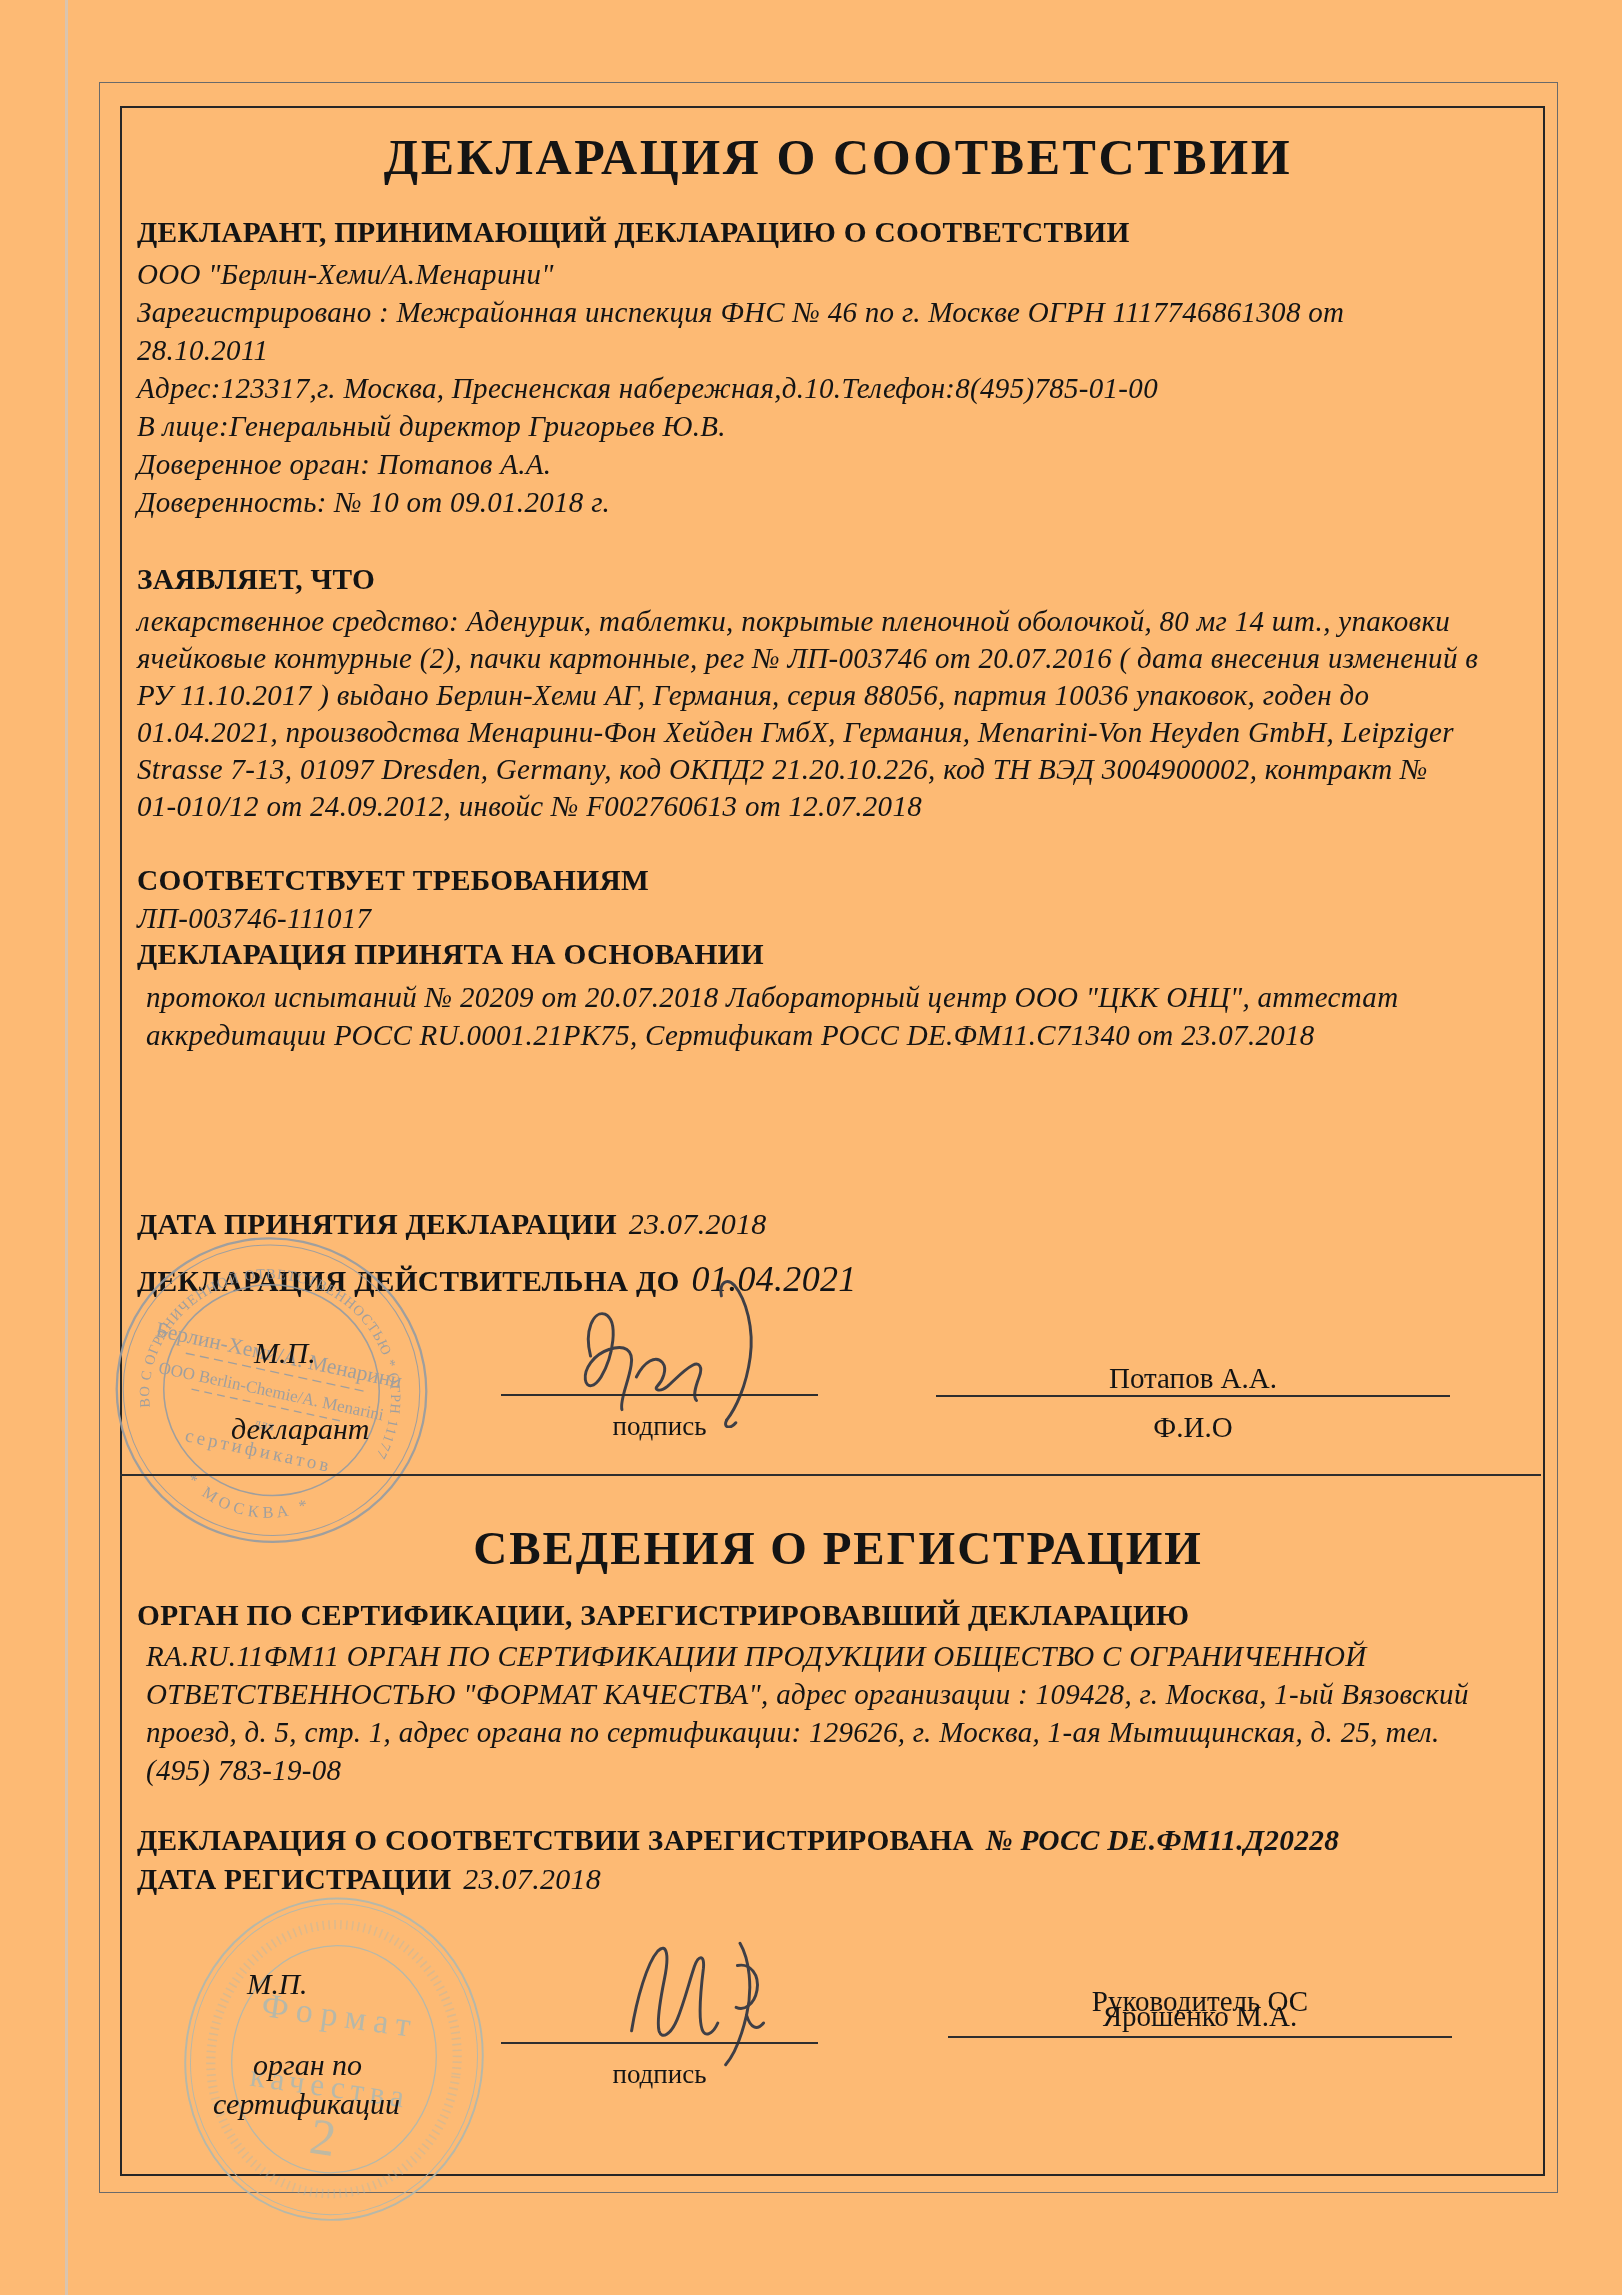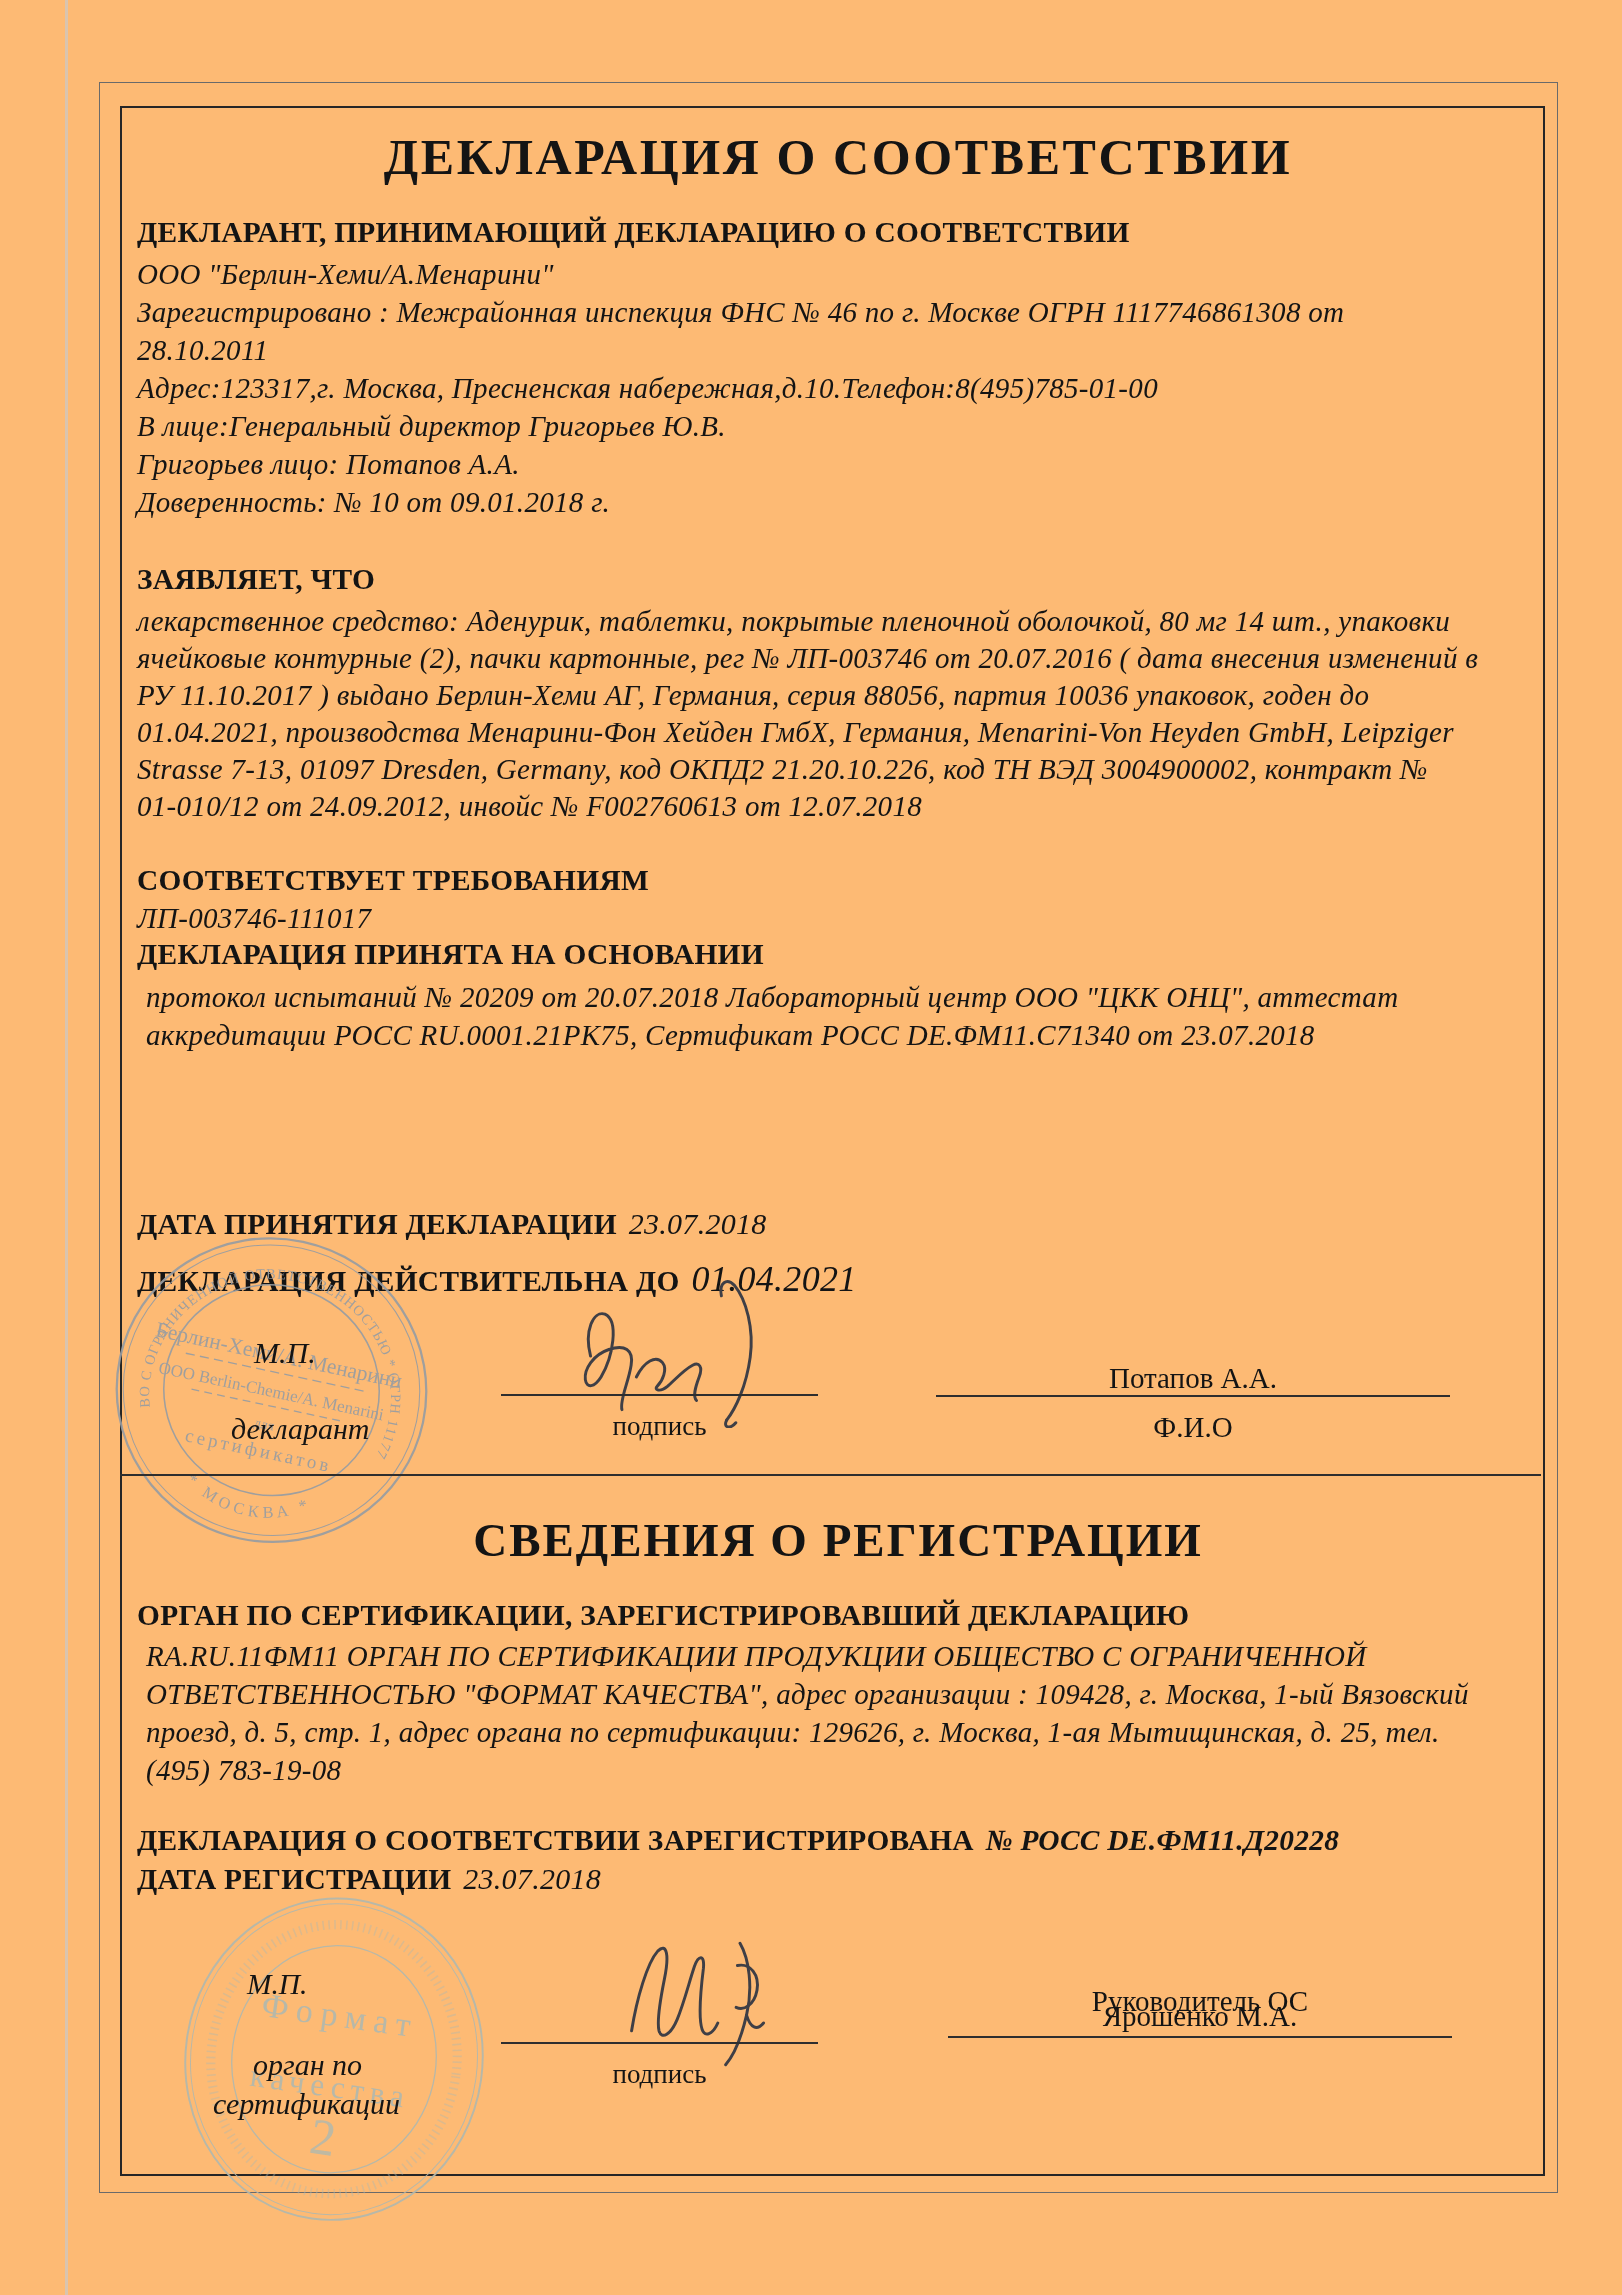--- a/index.html
+++ b/index.html
@@ -2,21 +2,21 @@
 <html style="font-size:10.5px"><head>
 <meta charset="utf-8">
 <style>
   html,body{margin:0;padding:0;background:#ffffff;}
   .page{position:relative;width:1622px;height:2295px;background:#fdba74;overflow:hidden;
         font-family:"Liberation Serif","DejaVu Serif",serif;color:#141414;}
   .abs{position:absolute;}
   .heading{font-weight:bold;font-size:29.4px;letter-spacing:0.3px;white-space:nowrap;}
   .bodyit{font-style:italic;font-size:29px;letter-spacing:0.3px;white-space:nowrap;}
   .title{font-weight:bold;font-size:50px;letter-spacing:2.6px;text-align:center;white-space:nowrap;}
-  .title2{font-weight:bold;font-size:47px;letter-spacing:2px;text-align:center;white-space:nowrap;}
+  .title2{font-weight:bold;font-size:47px;letter-spacing:2px;text-align:center;white-space:nowrap;margin-top:8px;}
   .lines{line-height:38px;}
   .lines2{line-height:37px;}
   .lines3{line-height:38px;margin-left:9px;}
   .hline{height:0;border-top:2.6px solid #2e2e2e;}
   .caption{font-size:27px;text-align:center;}
   .cap2{font-size:29px;text-align:center;white-space:nowrap;}
   .mp{font-style:italic;font-size:30px;white-space:nowrap;}
   .frame-outer{border:1.3px solid #6a6a6a;}
   .frame-inner{border:2px solid #262626;}
   .scan-edge{background:#c9c9c9;opacity:.7;}
@@ -34,21 +34,21 @@
 
   <div class="abs title" style="left:151px;top:128px;width:1374px;">ДЕКЛАРАЦИЯ О СООТВЕТСТВИИ</div>
 
   <div class="abs heading" style="left:137px;top:216px;">ДЕКЛАРАНТ, ПРИНИМАЮЩИЙ ДЕКЛАРАЦИЮ О СООТВЕТСТВИИ</div>
   <div class="abs lines" style="left:137px;top:255px;">
     <div class="bodyit">ООО "Берлин-Хеми/А.Менарини"</div>
     <div class="bodyit">Зарегистрировано : Межрайонная инспекция ФНС № 46 по г. Москве ОГРН 1117746861308 от</div>
     <div class="bodyit">28.10.2011</div>
     <div class="bodyit">Адрес:123317,г. Москва, Пресненская набережная,д.10.Телефон:8(495)785-01-00</div>
     <div class="bodyit">В лице:Генеральный директор Григорьев Ю.В.</div>
-    <div class="bodyit">Григорьев лицо: Потапов А.А.</div>
+    <div class="bodyit">Доверенное орган: Потапов А.А.</div>
     <div class="bodyit">Доверенность: № 10 от 09.01.2018 г.</div>
   </div>
 
   <div class="abs heading" style="left:137px;top:563px;">ЗАЯВЛЯЕТ, ЧТО</div>
   <div class="abs lines2" style="left:137px;top:603px;">
     <div class="bodyit">лекарственное средство: Аденурик, таблетки, покрытые пленочной оболочкой, 80 мг 14 шт., упаковки</div>
     <div class="bodyit">ячейковые контурные (2), пачки картонные, рег № ЛП-003746 от 20.07.2016 ( дата внесения изменений в</div>
     <div class="bodyit">РУ 11.10.2017 ) выдано Берлин-Хеми АГ, Германия, серия 88056, партия 10036 упаковок, годен до</div>
     <div class="bodyit">01.04.2021, производства Менарини-Фон Хейден ГмбХ, Германия, Menarini-Von Heyden GmbH, Leipziger</div>
     <div class="bodyit">Strasse 7-13, 01097 Dresden, Germany, код ОКПД2 21.20.10.226, код ТН ВЭД 3004900002, контракт №</div>

